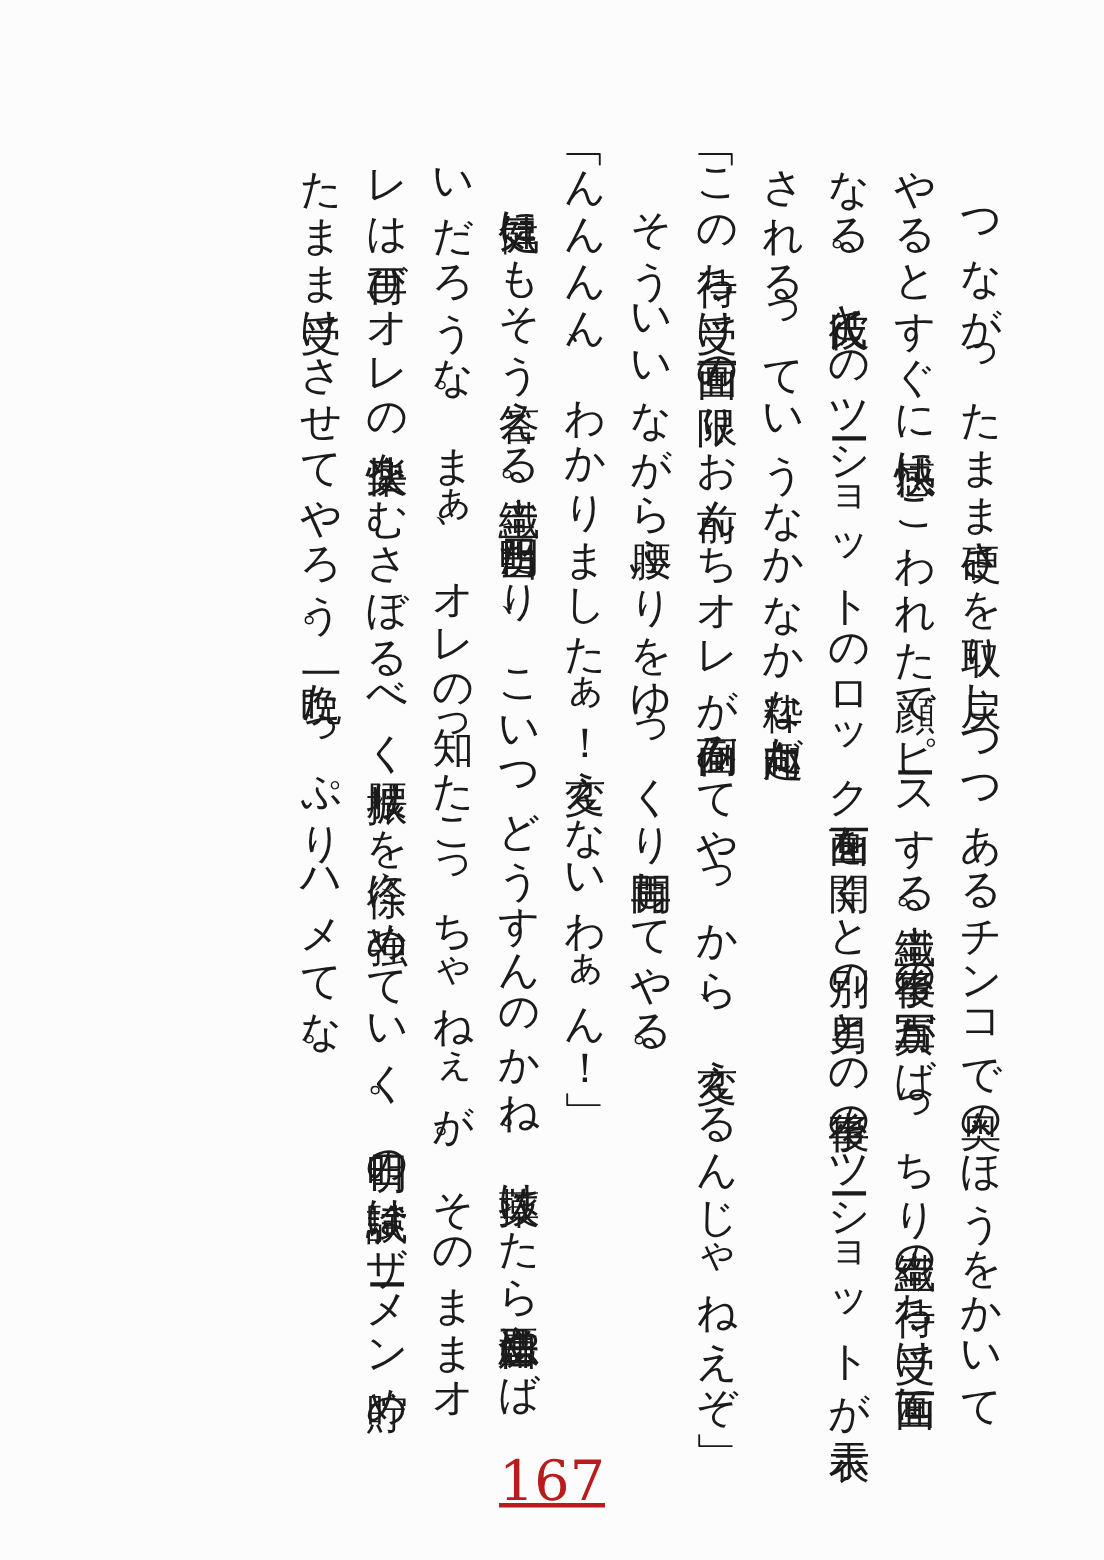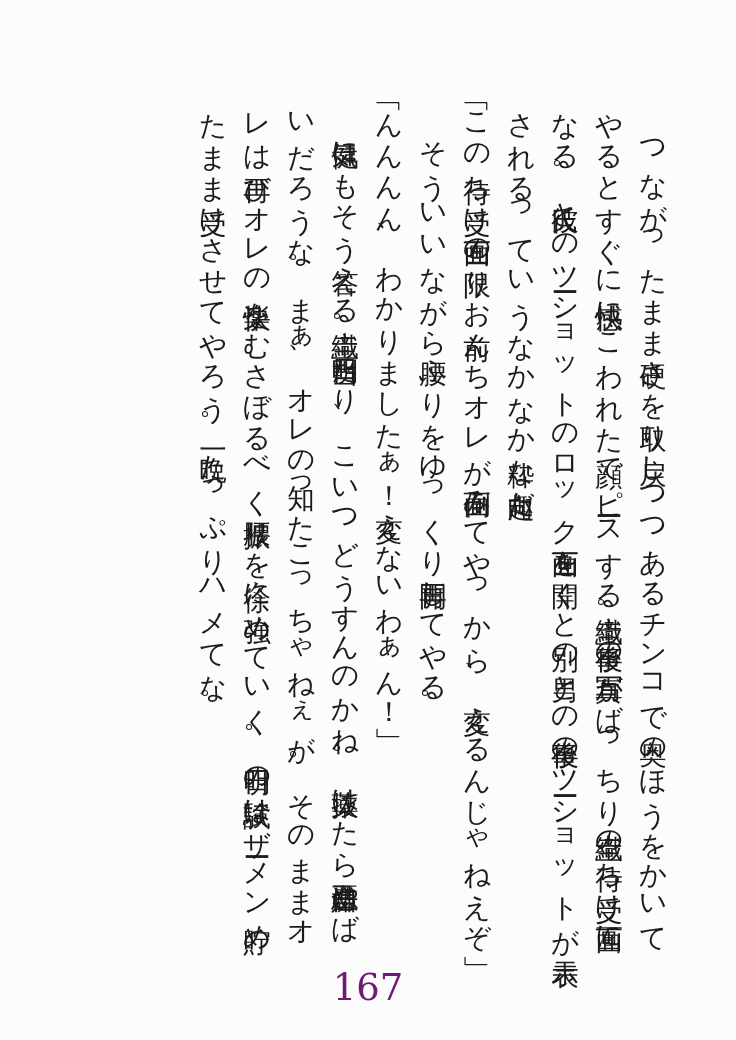--- a/index.html
+++ b/index.html
@@ -40,21 +40,22 @@
   }
   .page-number {
     position: absolute;
     left: 0;
     bottom: 34px;
     width: 100%;
     text-align: center;
     writing-mode: horizontal-tb;
     font-size: 37px;
     line-height: 1;
-    color: #701a75;
+    color: #b91c1c;
+    text-decoration: underline;
   }
 </style>
 </head>
 <body>
 
 <div class="page">
 
   <div class="text-body">
     <p class="indent">つながったまま硬さを取り戻しつつあるチンコで奥のほうをかいてやるとすぐに快感にこわれた顔でピースする圭織。事後の写真がばっちり圭織の待ち受け画面になる。彼氏とのツーショットのロック画面を開くと別の男との事後のツーショットが表示されるっていうなかなか粋な趣向だ。</p>
     <p>「この待ち受け画面の限りお前んちオレが面倒みてやっから、変えるんじゃねえぞ」</p>

